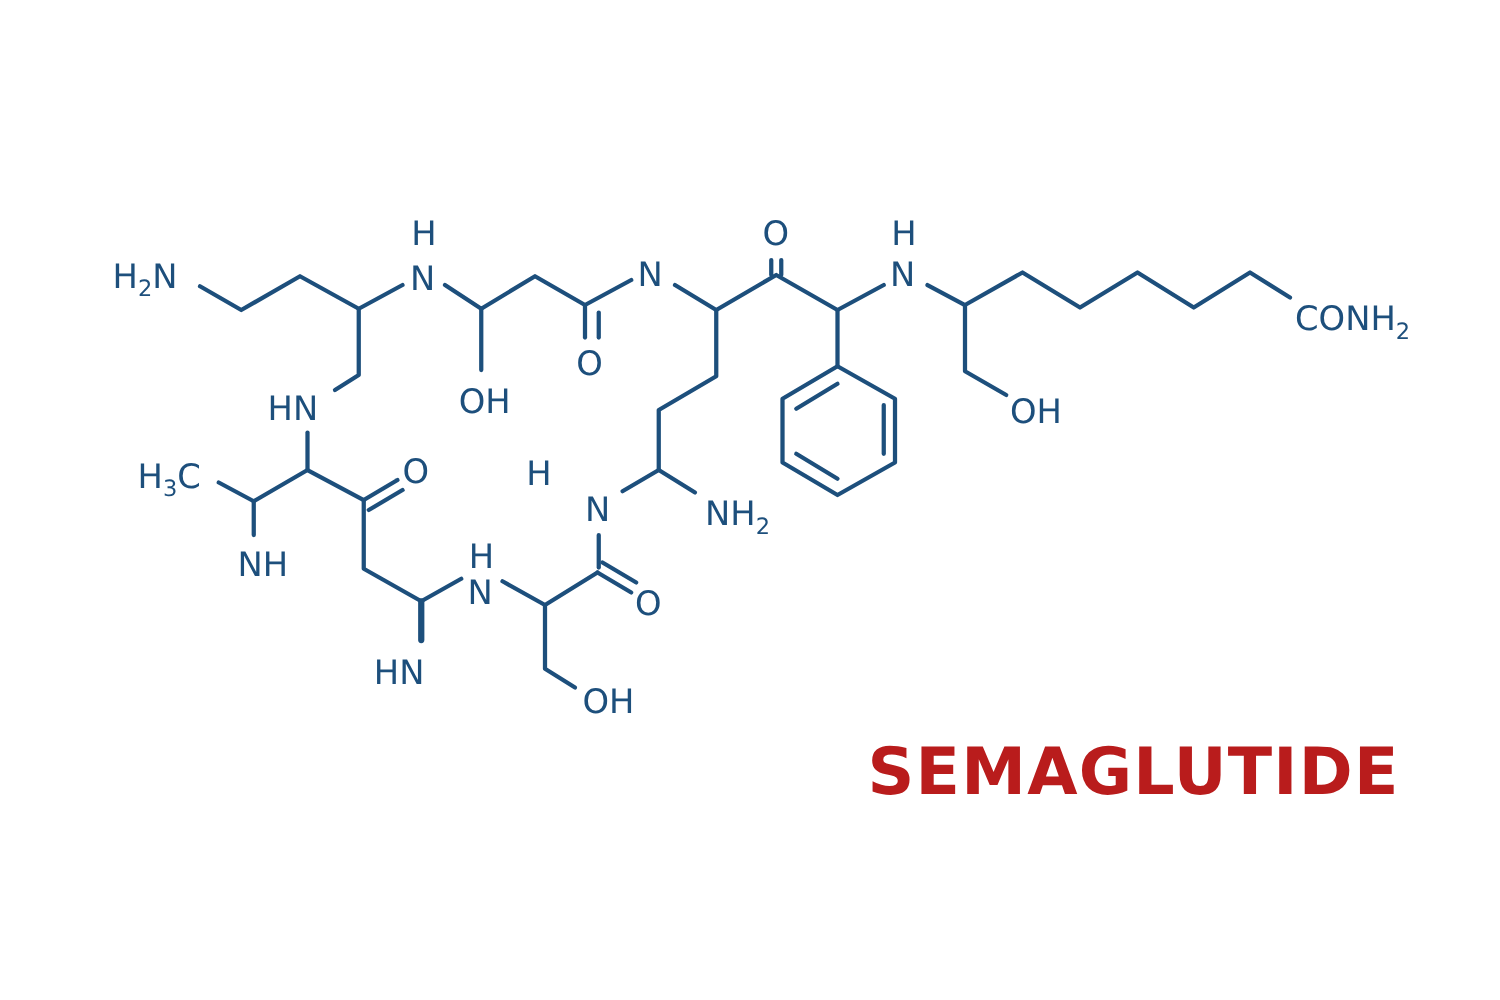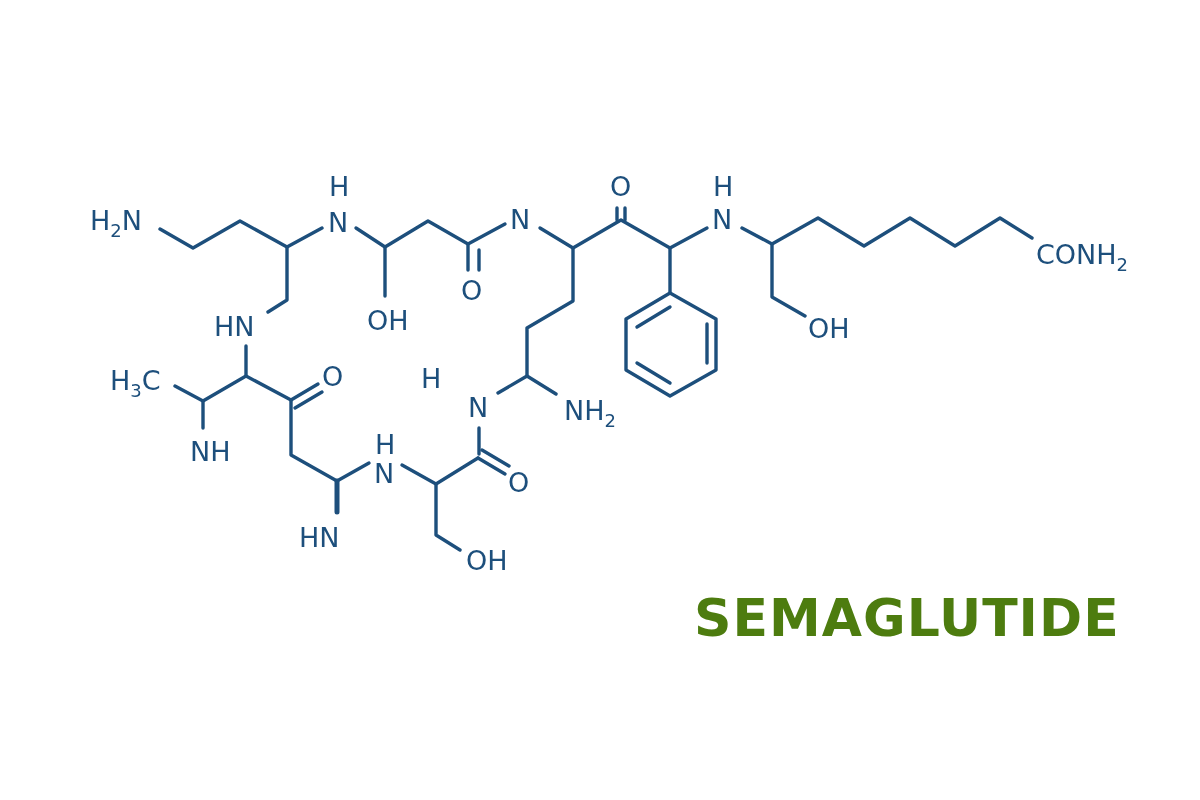--- a/index.html
+++ b/index.html
@@ -1,21 +1,21 @@
 <!DOCTYPE html>
 <html><head>
 <meta charset="utf-8">
 <style>
   html, body { margin:0; padding:0; background:#ffffff; }
   body { width:1200px; height:800px; position:relative; overflow:hidden; font-family:"Liberation Sans", sans-serif; }
   #canvas { position:absolute; left:0; top:0; width:1200px; height:800px; }
   .bond { stroke:#1d4f7c; stroke-width:3.4; fill:none; stroke-linecap:round; stroke-linejoin:round; }
   .atom { fill:#1d4f7c; font-family:"DejaVu Sans", sans-serif; font-size:27px; }
   .sub { font-size:18px; }
-  .title { position:absolute; left:694px; top:588px; font-family:"DejaVu Sans", sans-serif; font-weight:bold; font-size:52px; letter-spacing:1px; color:#4d7c0f; }
+  .title { position:absolute; left:694px; top:588px; font-family:"DejaVu Sans", sans-serif; font-weight:bold; font-size:52px; letter-spacing:1px; color:#b91c1c; }
 </style>
 </head>
 <body>
 
 <svg id="canvas" viewBox="0 0 1200 800" xmlns="http://www.w3.org/2000/svg">
   <g>
 
     <polyline class="bond" points="160,229 193,248 240,221 287,247 322,228"></polyline>
 
     <polyline class="bond" points="287,247 287,300 268,312"></polyline>

